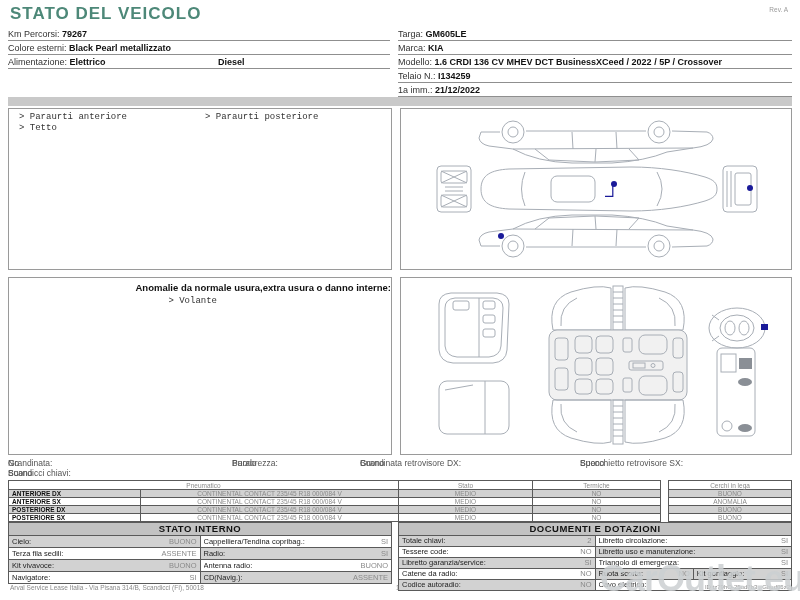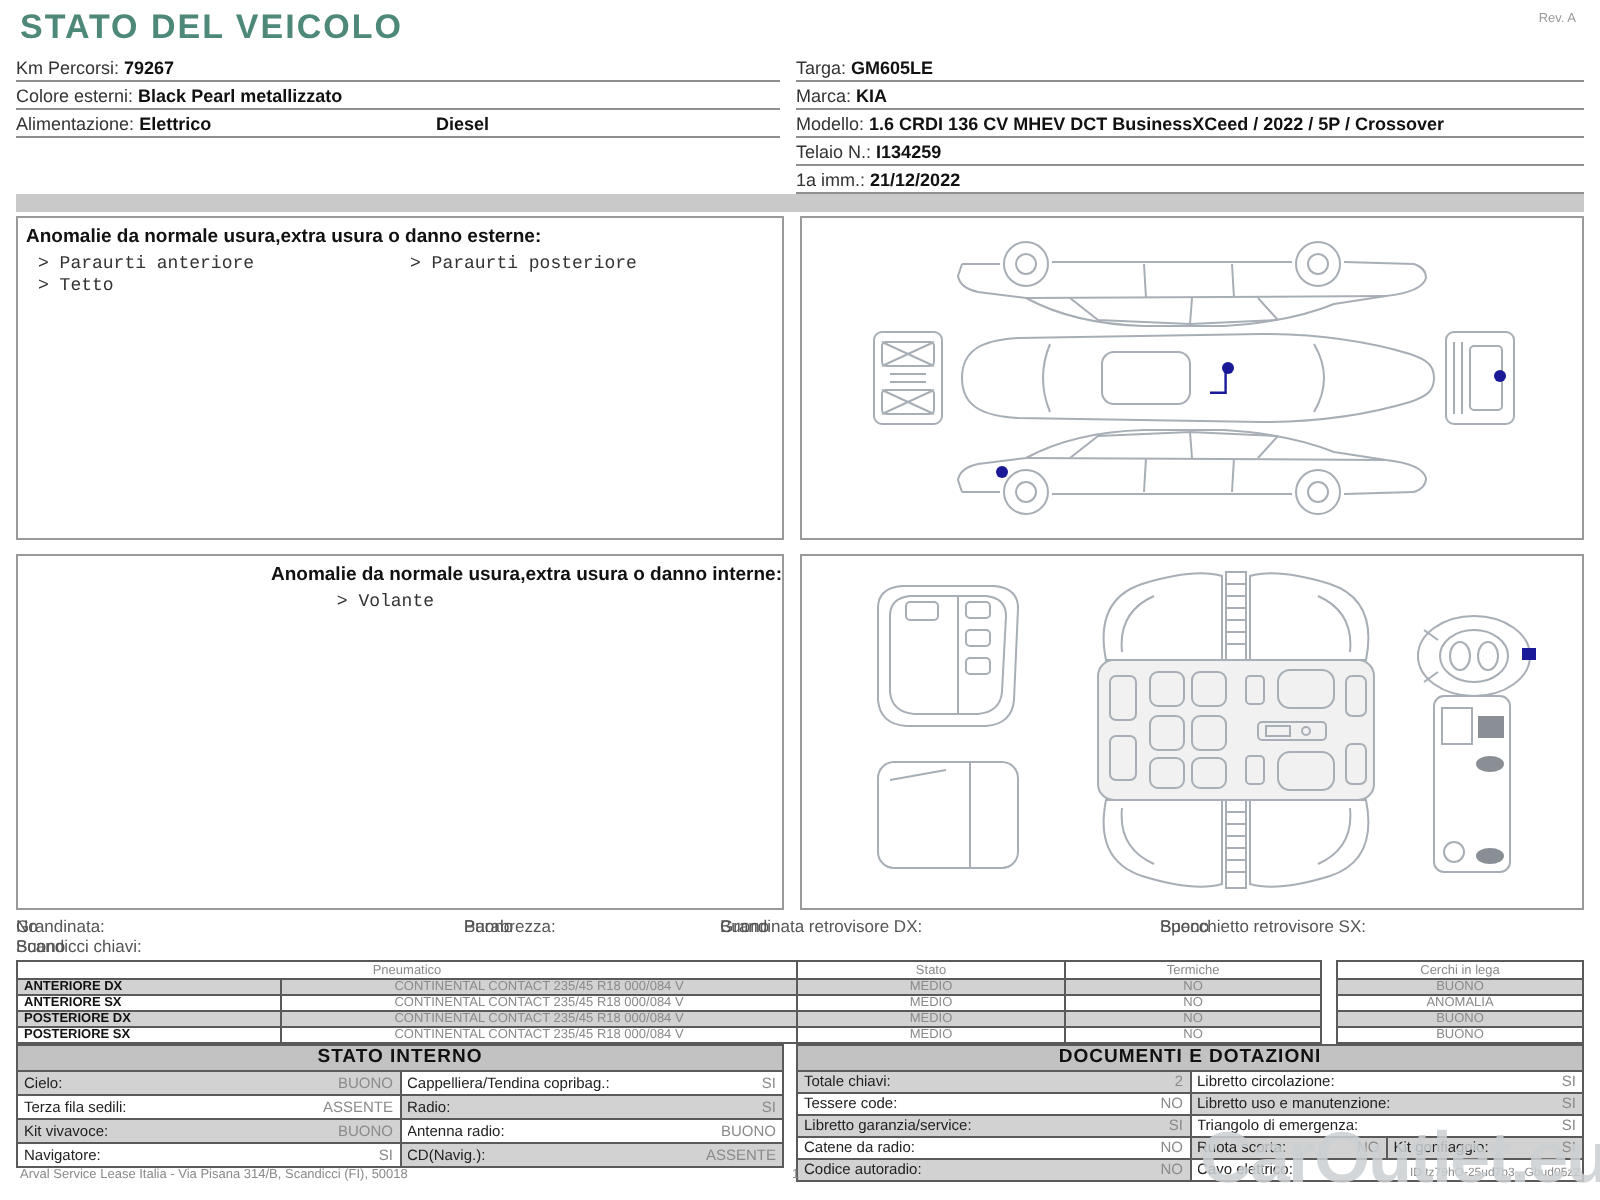--- a/index.html
+++ b/index.html
@@ -123,21 +123,20 @@
     </div>
     <div class="info-row">
       <span>1a imm.:</span>
       <b>21/12/2022</b>
     </div>
   </div>
 
   <div class="sep-band"></div>
 
   <div class="panel p-ext-l">
-    <div class="panel-title">Anomalie da normale usura,extra usura o danno esterne:</div>
     <div class="anomaly-cols">
       <div class="a-col">
         <div>&gt; Paraurti anteriore</div>
         <div>&gt; Tetto</div>
       </div>
       <div class="a-col">
         <div>&gt; Paraurti posteriore</div>
       </div>
     </div>
   </div>

